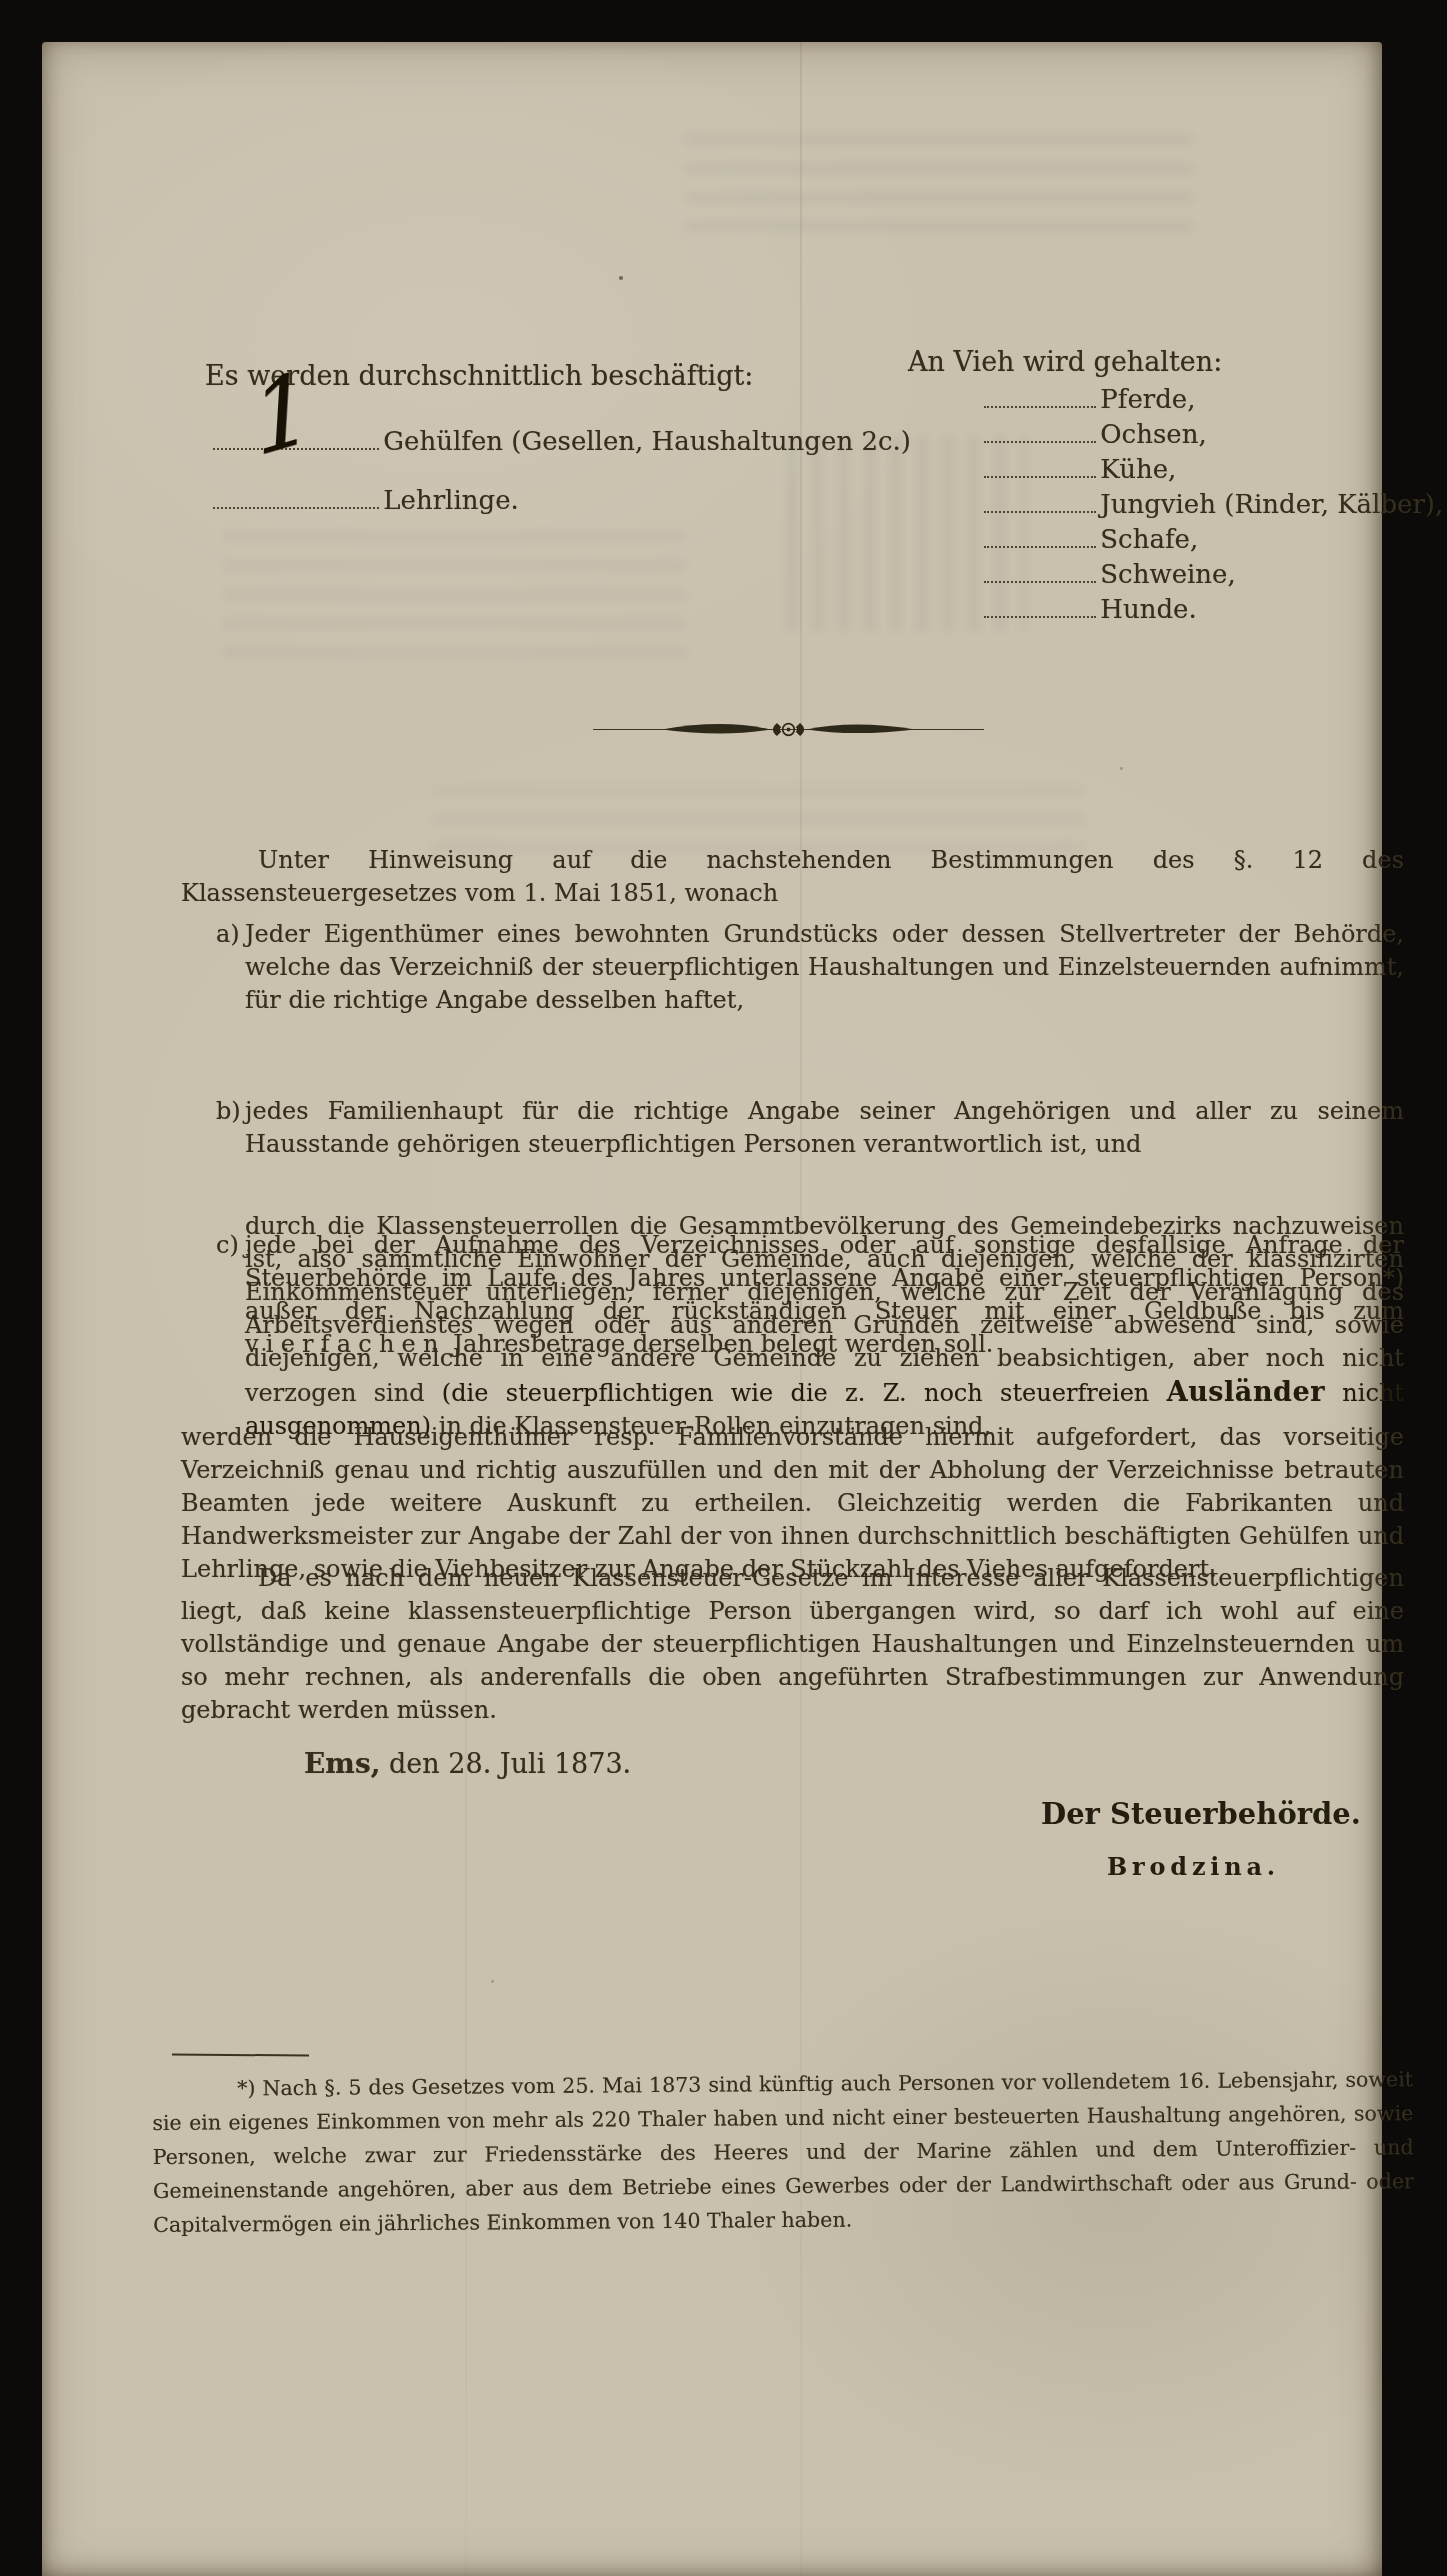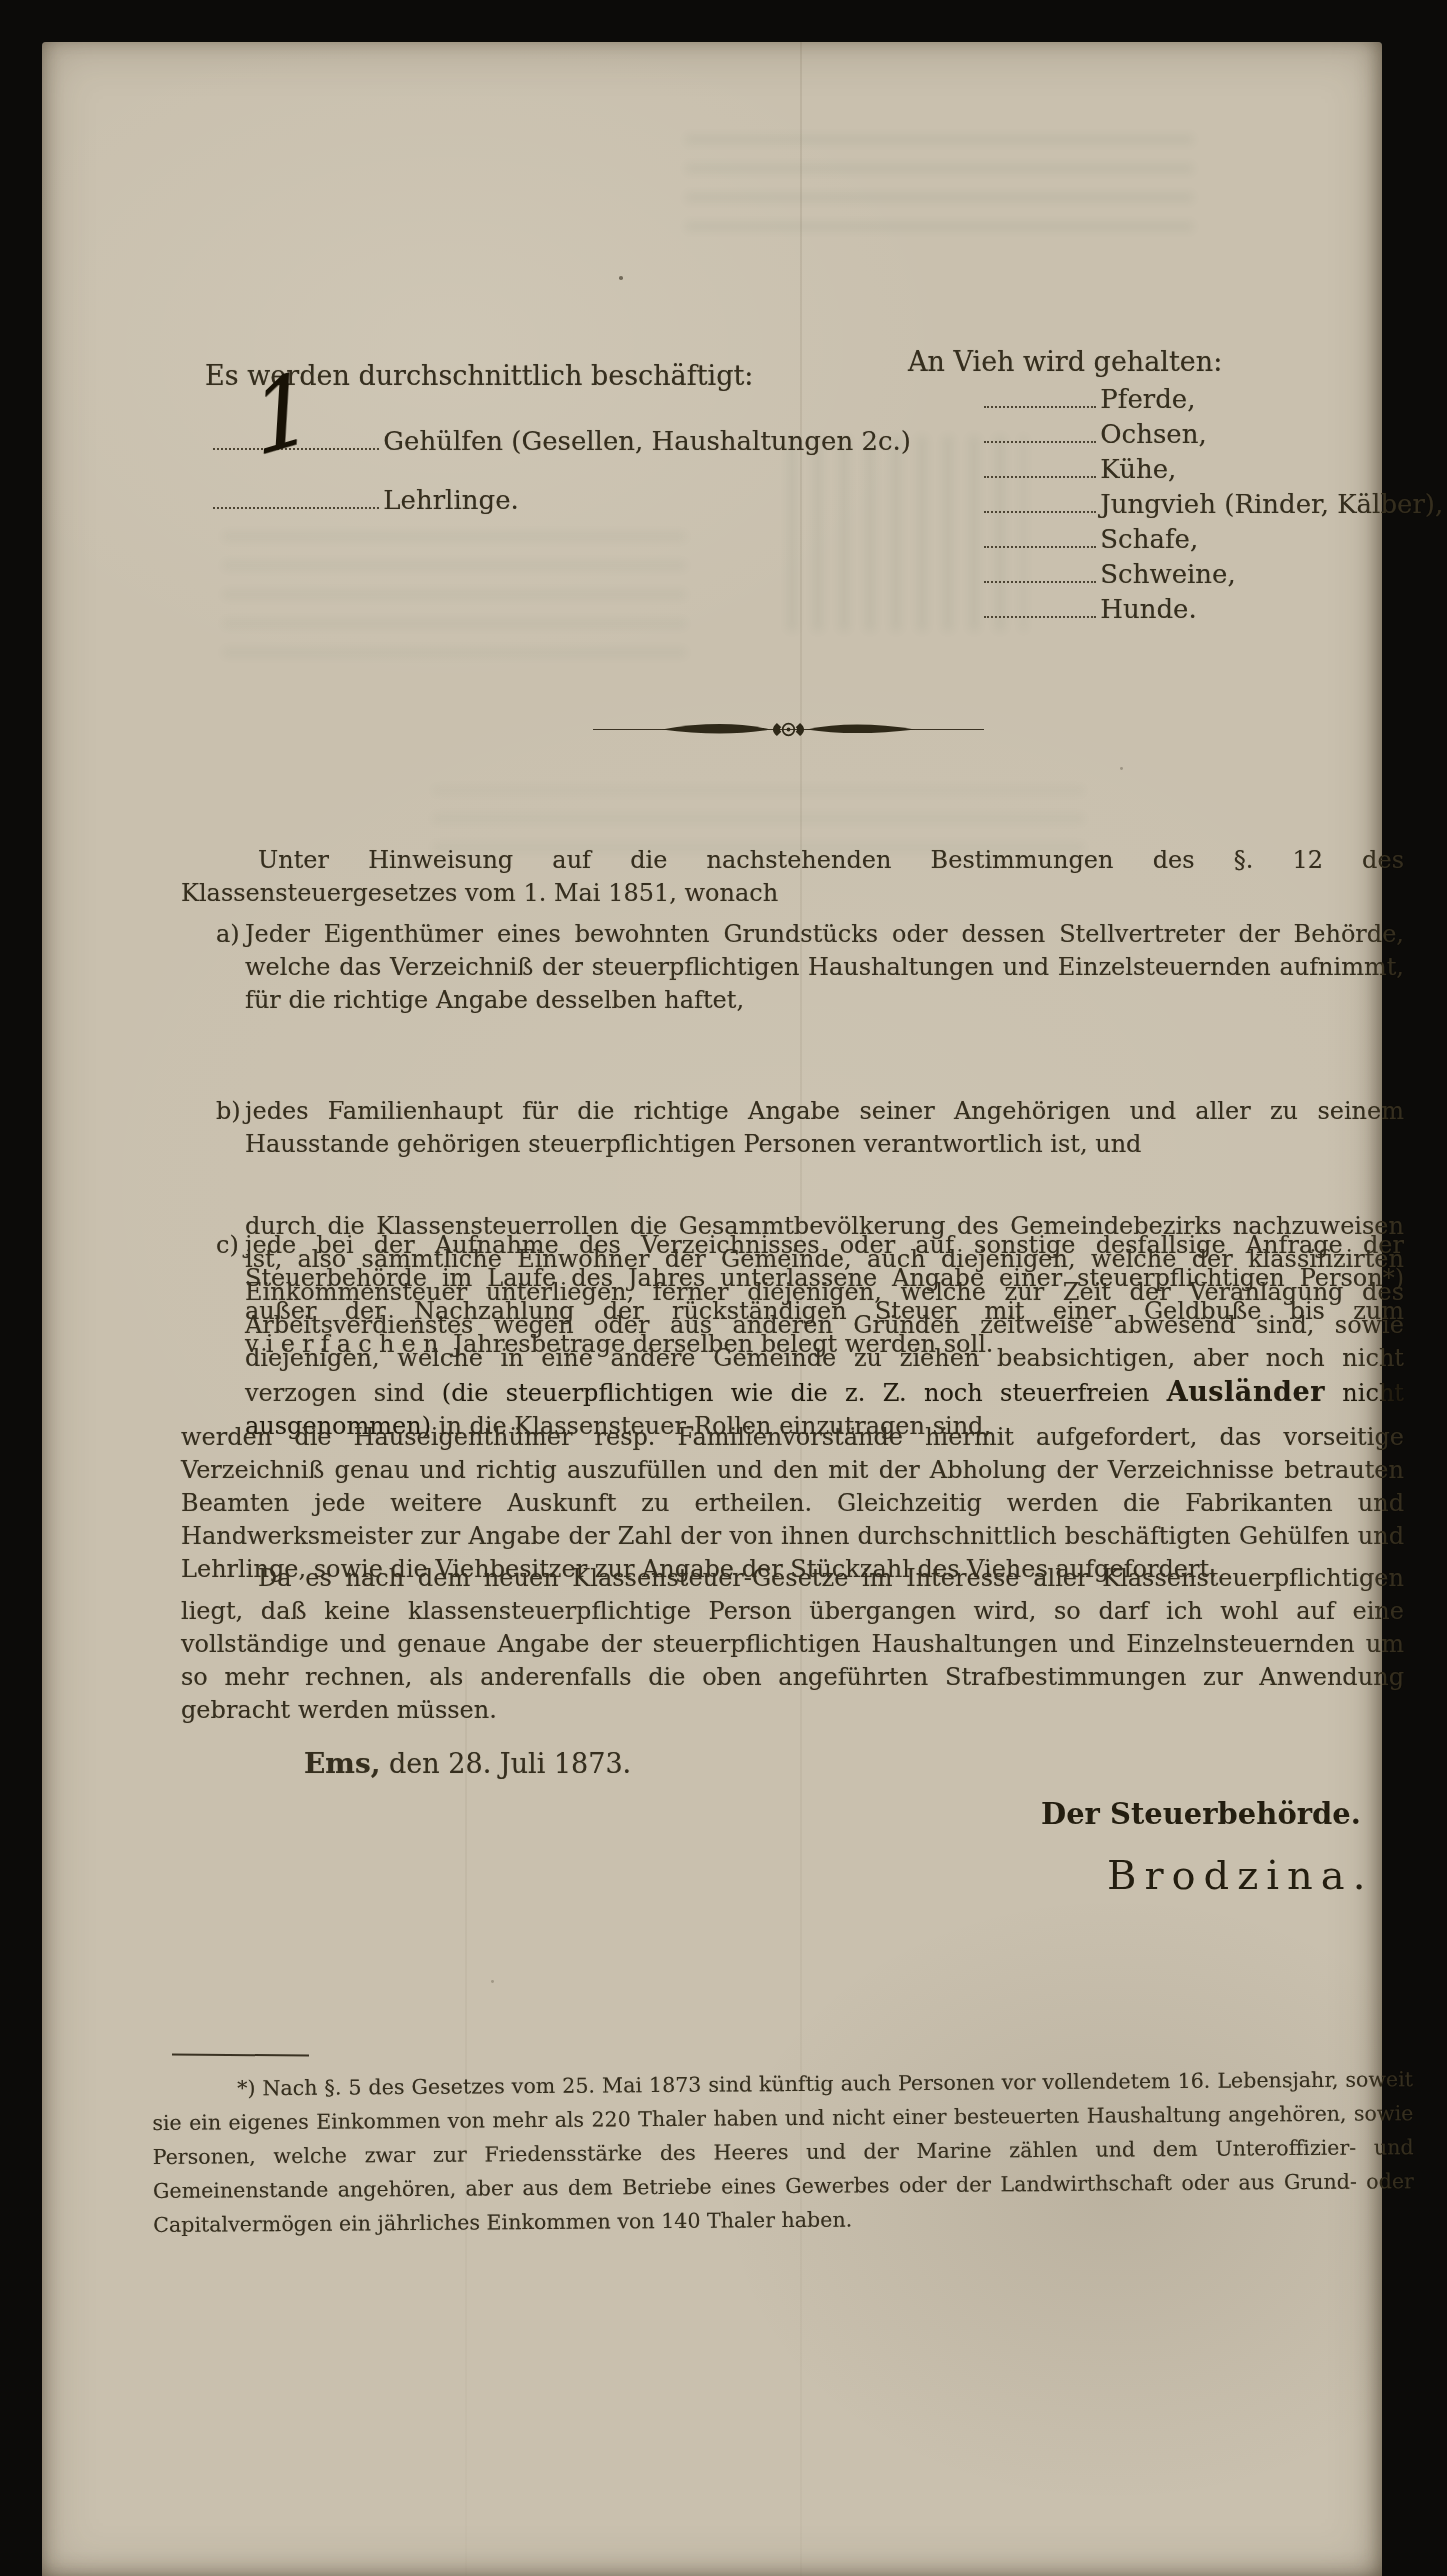--- a/index.html
+++ b/index.html
@@ -48,21 +48,21 @@
   .indent{text-indent:77px}
   .hang{padding-left:64px;position:relative}
   .hang .marker{position:absolute;left:35px;top:0;text-indent:0}
   .sperr{letter-spacing:.3em}
   .boldrun{font-weight:normal;color:#221c0f}
   .xbold{font-weight:bold;font-size:27px;letter-spacing:.02em}
 
   .dateline{font-size:27px;white-space:nowrap;text-shadow:0 0 0.7px rgba(53,46,30,.45)}
   .dateline .place{font-weight:bold;font-size:28px}
   .sig-title{font-size:29px;font-weight:bold;white-space:nowrap;color:#241e10}
-  .sig-name{font-size:40px;font-weight:normal;letter-spacing:.20em;white-space:nowrap;color:#241e10}
+  .sig-name{font-size:24px;font-weight:bold;letter-spacing:.20em;white-space:nowrap;color:#241e10}
 
   .fnrule{width:137px;height:2.2px;background:#3a3223;transform:rotate(.5deg)}
   .footnote{
     font-size:20.6px;line-height:34px;text-align:justify;text-indent:85px;
     transform:rotate(-0.45deg);transform-origin:left top;
     text-shadow:0 0 0.7px rgba(53,46,30,.4);
   }
   .divider-svg{display:block}
 </style>
 </head>

